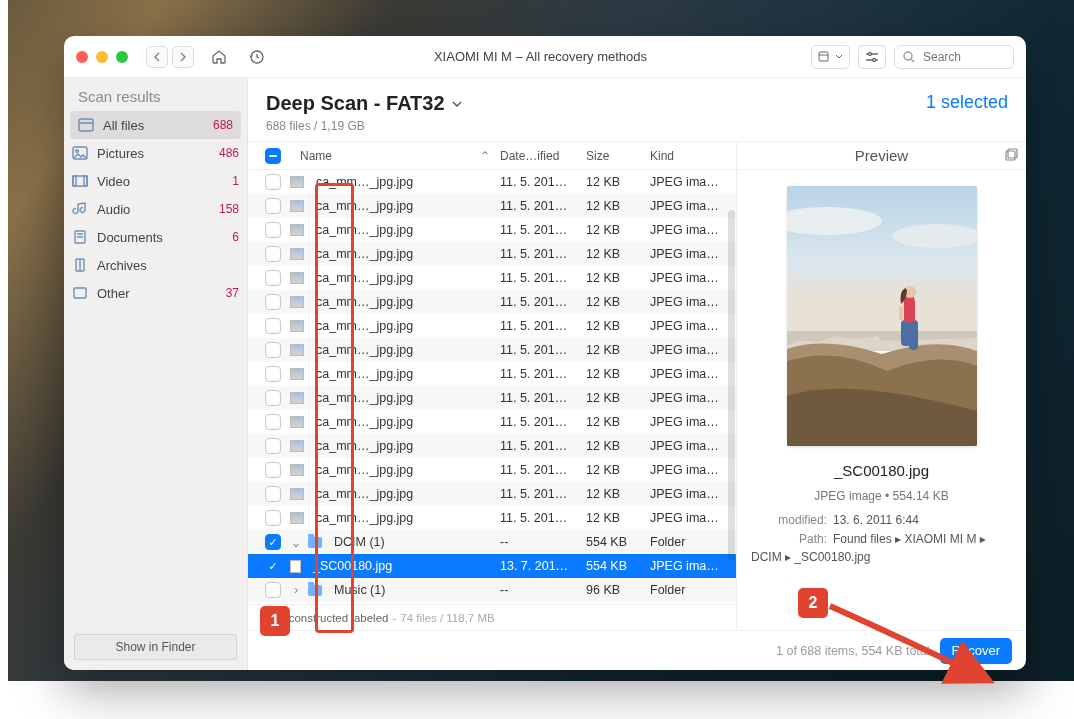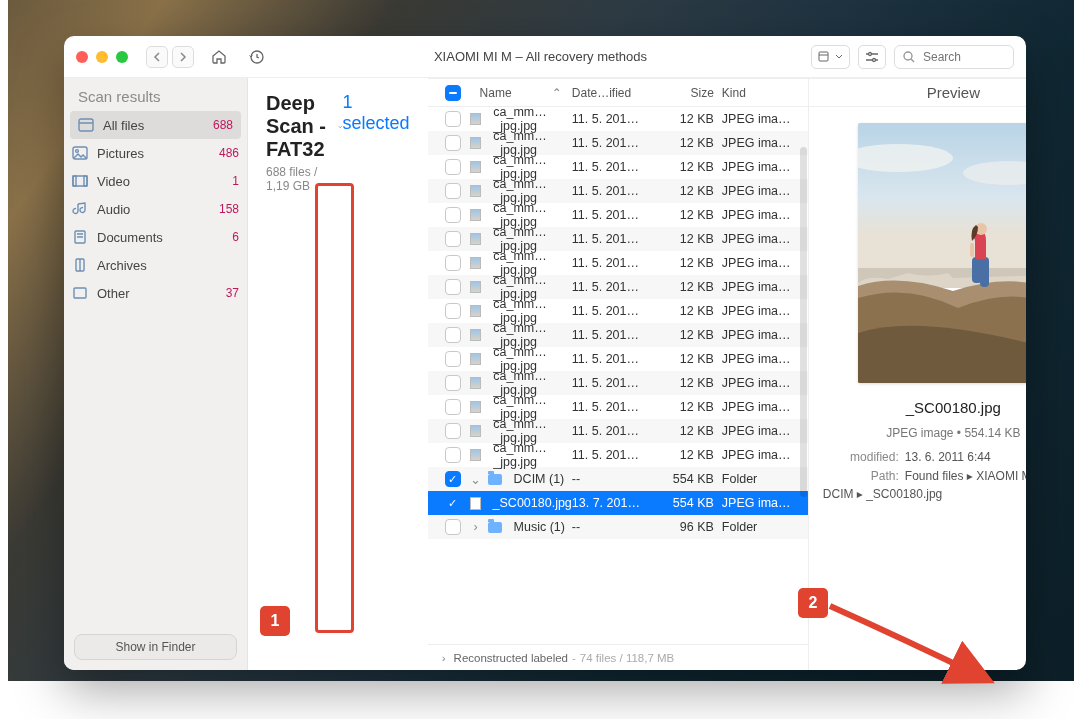--- a/index.html
+++ b/index.html
@@ -29,34 +29,34 @@
   .search input { border:none;outline:none;width:80px;font-size:12px;color:#333;background:transparent; }
   
   .body { flex:1; display:flex; min-height:0; }
   .sidebar { width:184px; background:#f2f0ef; border-right:1px solid #e6e4e2; display:flex;flex-direction:column; }
   .side-head { padding:10px 14px 6px; color:#8a8a8a; font-size:15px; }
   .side-item { display:flex;align-items:center;gap:9px;height:28px;padding:0 8px;color:#444; }
   .side-item .cnt { margin-left:auto;color:#be185d;font-size:12px; }
   .side-item.active { background:#dedcda;border-radius:4px;margin:0 6px;padding:0 8px; }
   .side-ico { width:16px;height:14px;display:inline-block; }
   .spacer { flex:1; }
-  .sif { margin:10px;height:26px;border:1px solid #d6d4d2;border-radius:8px;background:#eceae8;color:#555;display:flex;align-items:center;justify-content:center;font-size:12px; }
+  .sif { margin:10px;height:26px;border:1px solid #d6d4d2;border-radius:2px;background:#eceae8;color:#555;display:flex;align-items:center;justify-content:center;font-size:12px; }
   
-  .main { flex:1; display:flex;flex-direction:row;min-width:0; }
+  .main { flex:1; display:flex;flex-direction:column;min-width:0; }
   .mainhead { padding:14px 18px 8px; display:flex;align-items:flex-start; }
   .mh-left h1 { font-size:20px;font-weight:700;color:#222;display:flex;align-items:center;gap:6px; }
   .mh-left .sub { color:#888;font-size:12px;margin-top:4px; }
   .mh-right { margin-left:auto;color:#0a7aff;font-size:18px;font-weight:400; }
   .splitrow { flex:1; display:flex; min-height:0; }
   .listcol { flex:1; display:flex;flex-direction:column;min-width:0;border-top:1px solid #eee; }
   .cols { display:flex;height:28px;align-items:center;border-bottom:1px solid #eee;font-size:12px;color:#555;padding-left:8px; }
   .c-chk{width:34px;display:flex;justify-content:center;}
   .c-name{flex:1;padding-left:10px;display:flex;align-items:center;gap:6px;}
   .c-date{width:86px}
-  .c-size{width:64px;text-align:right;padding-right:8px}
+  .c-size{width:64px;padding-right:8px}
   .c-kind{width:86px}
   .hdr .c-name{font-weight:500}
   .sort-ico{color:#888;margin-left:auto;margin-right:10px;}
   .tbody{flex:1;overflow:hidden;position:relative;}
   .row{display:flex;height:24px;align-items:center;font-size:12.5px;color:#333;padding-left:8px;}
   .row.alt{background:#f7f7f7;}
   .row.sel{background:#0a7aff;color:#fff;}
   .chkbox{width:16px;height:16px;border:1px solid #c8c8c8;border-radius:4px;background:#fff;display:inline-flex;align-items:center;justify-content:center;}
   .chkbox.on{background:#0a7aff;border-color:#0a7aff;color:#fff;font-size:11px;}
   .chkbox.mixed{background:#0a7aff;border-color:#0a7aff;}

